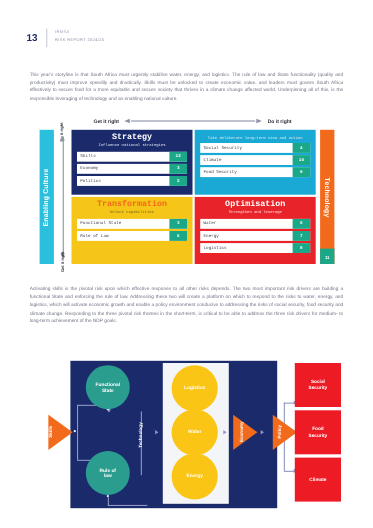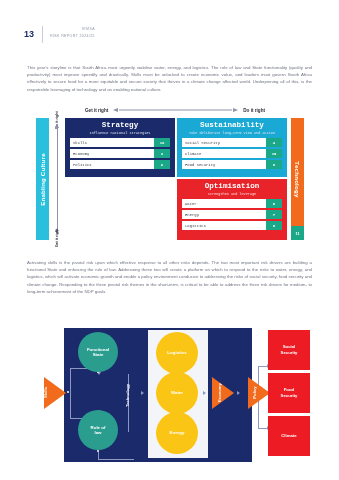--- a/index.html
+++ b/index.html
@@ -6,21 +6,21 @@
   body {
     width: 339px; height: 480px;
     background: #ffffff;
     font-family: "Liberation Sans", sans-serif;
     position: relative;
     overflow: hidden;
   }
   .page { width:339px; height:480px; position:relative; }
 
   
-  .header { position:absolute; left:24px; top:26px; display:flex; align-items:flex-start;text-align:right; }
+  .header { position:absolute; left:24px; top:26px; display:flex; align-items:flex-start; }
   .pagenum { font-size:9px; font-weight:bold; color:#1d2b6b; line-height:1; padding-top:4px; }
   .hdr-rule { width:1px; height:17px; background:#c9ccd8; margin:0 7px 0 8px; }
   .hdr-lines { display:flex; flex-direction:column; gap:3px; padding-top:1px; }
   .hdr-org { font-size:3.6px; letter-spacing:0.35px; color:#9aa0b4; line-height:1.2; }
   .hdr-sub { font-size:3.6px; letter-spacing:0.35px; color:#8d93a8; line-height:1.2; }
 
   
   .para {
     position:absolute; left:27px; width:285px;
     font-size:4.35px; line-height:7.2px; color:#6f7383;
@@ -202,36 +202,47 @@
           <div class="nm">Economy</div>
           <div class="vl">3</div>
         </div>
         <div class="q-item">
           <div class="nm">Politics</div>
           <div class="vl">2</div>
         </div>
       </div>
 
       <div class="quad q-tr">
-        <div class="q-title">Sustainability</div>
         <div class="q-sub">Take deliberate long-term view and action</div>
         <div class="q-item">
           <div class="nm">Social Security</div>
           <div class="vl">4</div>
         </div>
         <div class="q-item">
           <div class="nm">Climate</div>
           <div class="vl">10</div>
         </div>
         <div class="q-item">
           <div class="nm">Food Security</div>
           <div class="vl">9</div>
         </div>
       </div>
 
+      <div class="quad q-bl">
+        <div class="q-title">Transformation</div>
+        <div class="q-sub">Unlock capabilities</div>
+        <div class="q-item">
+          <div class="nm">Functional State</div>
+          <div class="vl">3</div>
+        </div>
+        <div class="q-item">
+          <div class="nm">Rule of Law</div>
+          <div class="vl">6</div>
+        </div>
+      </div>
 
       <div class="quad q-br">
         <div class="q-title">Optimisation</div>
         <div class="q-sub">Strengthen and leverage</div>
         <div class="q-item">
           <div class="nm">Water</div>
           <div class="vl">6</div>
         </div>
         <div class="q-item">
           <div class="nm">Energy</div>

